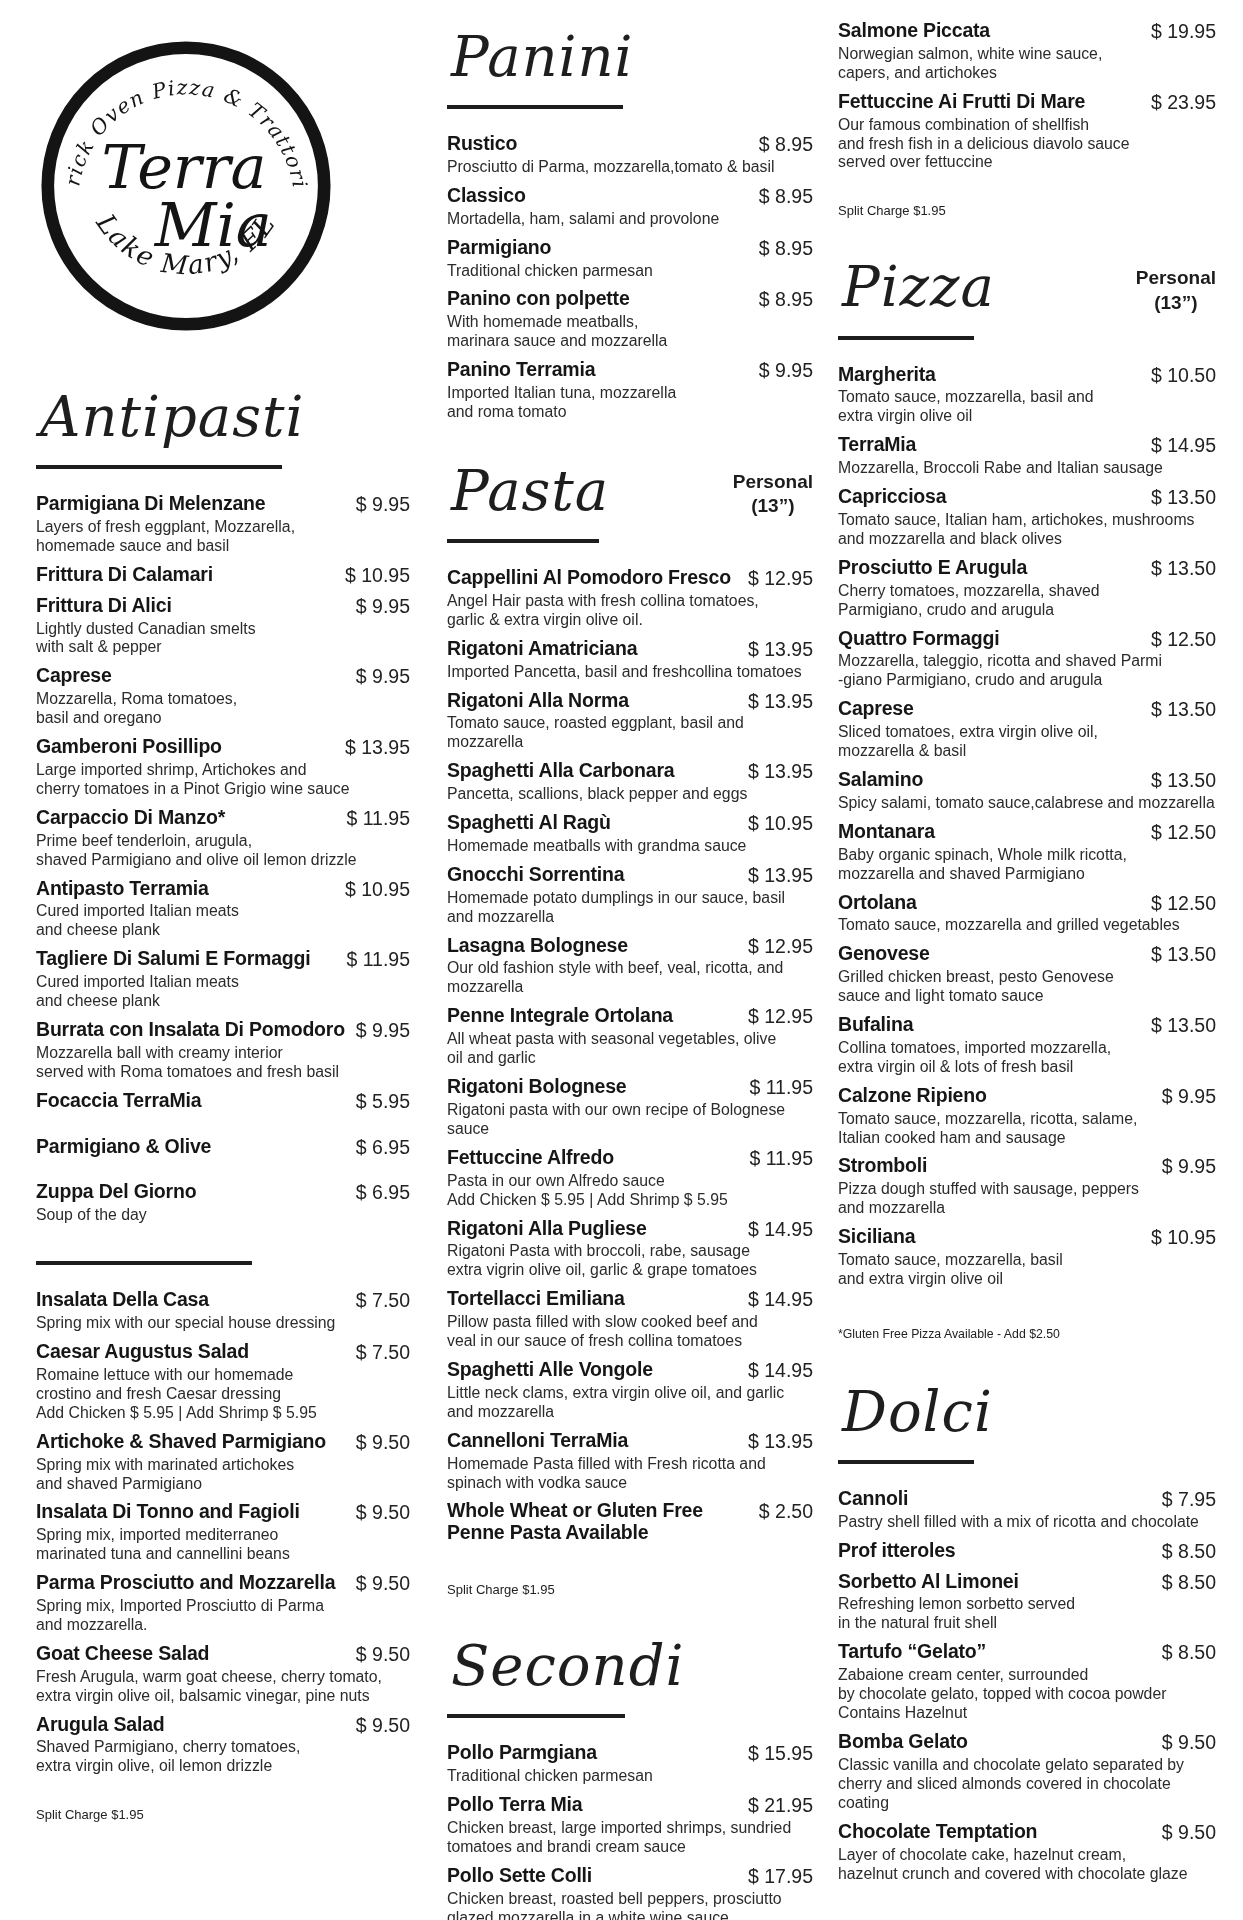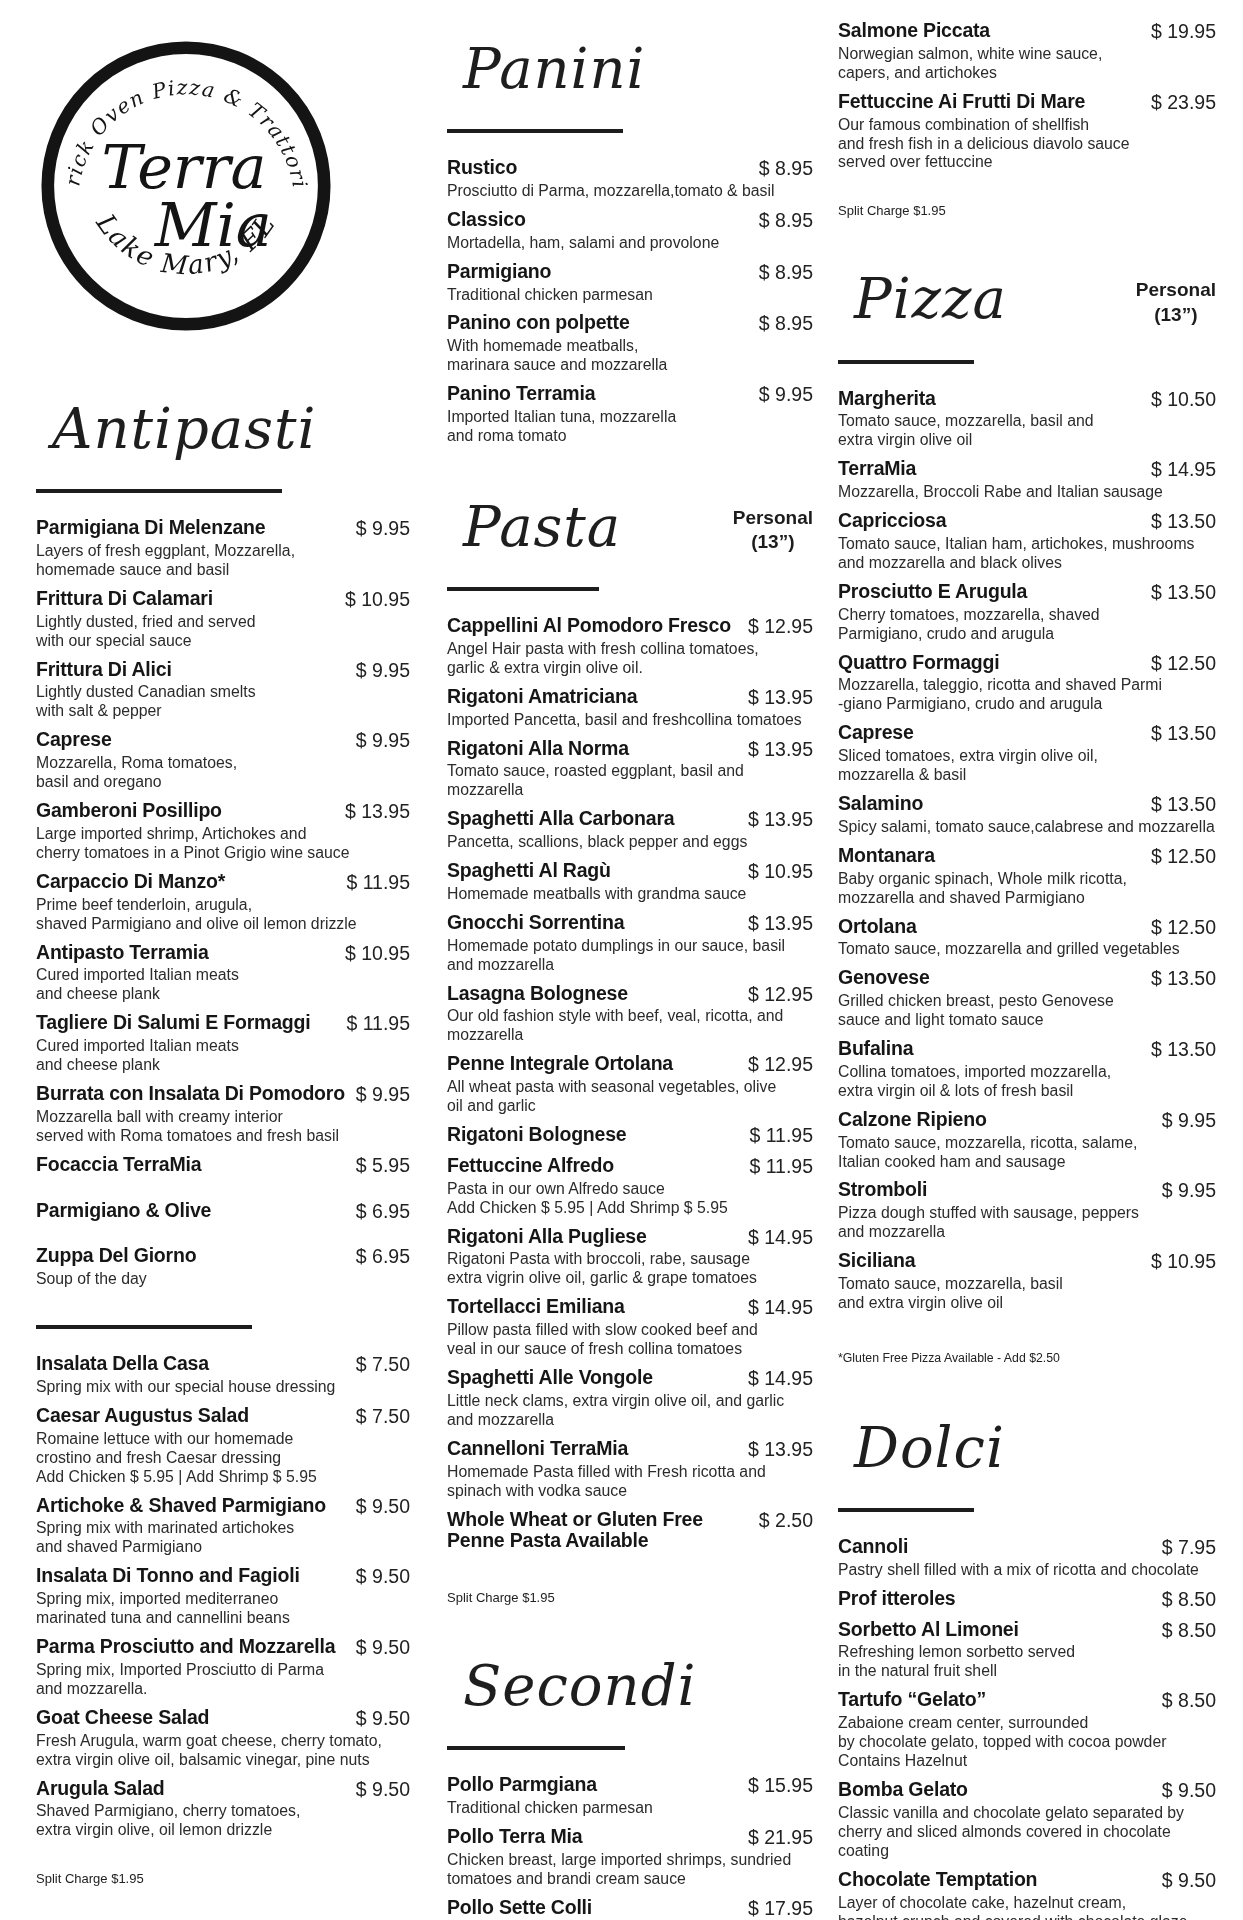--- a/index.html
+++ b/index.html
@@ -12,21 +12,21 @@
   #col1{left:36px;width:374px;}
   #col2{left:447px;width:366px;}
   #col3{left:838px;width:378px;}
 
   .logo{display:block;margin:40px 0 0 4px;width:292px;height:292px;}
 
   section{display:block;}
   .sec-head{display:flex;justify-content:space-between;align-items:center;}
   h2.script{
     font-family:"DejaVu Serif",serif;font-style:italic;font-weight:500;
-    font-size:56px;line-height:1.02;margin:16px;color:#1e1e1e;letter-spacing:1px;
+    font-size:56px;line-height:1.02;margin:4px;color:#1e1e1e;letter-spacing:1px;
   }
   .size-label{
     font-weight:bold;font-size:19px;line-height:1.3;text-align:center;
     white-space:pre-line;color:#1c1c1c;margin-left:auto;padding-top:8px;
   }
   .rule{height:4px;background:#1d1d1d;margin:16px 0 24px 0;}
 
   .item{margin-bottom:8px;}
   .item.no-desc{margin-bottom:23px;}
   .item-head{display:flex;justify-content:space-between;align-items:flex-start;gap:10px;}
@@ -73,22 +73,20 @@
       <span class="item-price">$ 9.95</span>
     </div>
     <div class="item-desc">Layers of fresh eggplant, Mozzarella,
 homemade sauce and basil</div>
   </div>
         <div class="item">
     <div class="item-head">
       <span class="item-name">Frittura Di Calamari</span>
       <span class="item-price">$ 10.95</span>
     </div>
-    <div class="item-desc">Lightly dusted, fried and served
-with our special sauce</div>
   </div>
         <div class="item">
     <div class="item-head">
       <span class="item-name">Frittura Di Alici</span>
       <span class="item-price">$ 9.95</span>
     </div>
     <div class="item-desc">Lightly dusted Canadian smelts
 with salt &amp; pepper</div>
   </div>
         <div class="item">
@@ -345,20 +343,21 @@
       <span class="item-price">$ 12.95</span>
     </div>
     <div class="item-desc">All wheat pasta with seasonal vegetables, olive
 oil and garlic</div>
   </div>
         <div class="item">
     <div class="item-head">
       <span class="item-name">Rigatoni Bolognese</span>
       <span class="item-price">$ 11.95</span>
     </div>
+    <div class="item-desc">Rigatoni pasta with our own recipe of Bolognese sauce</div>
   </div>
         <div class="item">
     <div class="item-head">
       <span class="item-name">Fettuccine Alfredo</span>
       <span class="item-price">$ 11.95</span>
     </div>
     <div class="item-desc">Pasta in our own Alfredo sauce
 Add Chicken $ 5.95 | Add Shrimp $ 5.95</div>
   </div>
         <div class="item">

